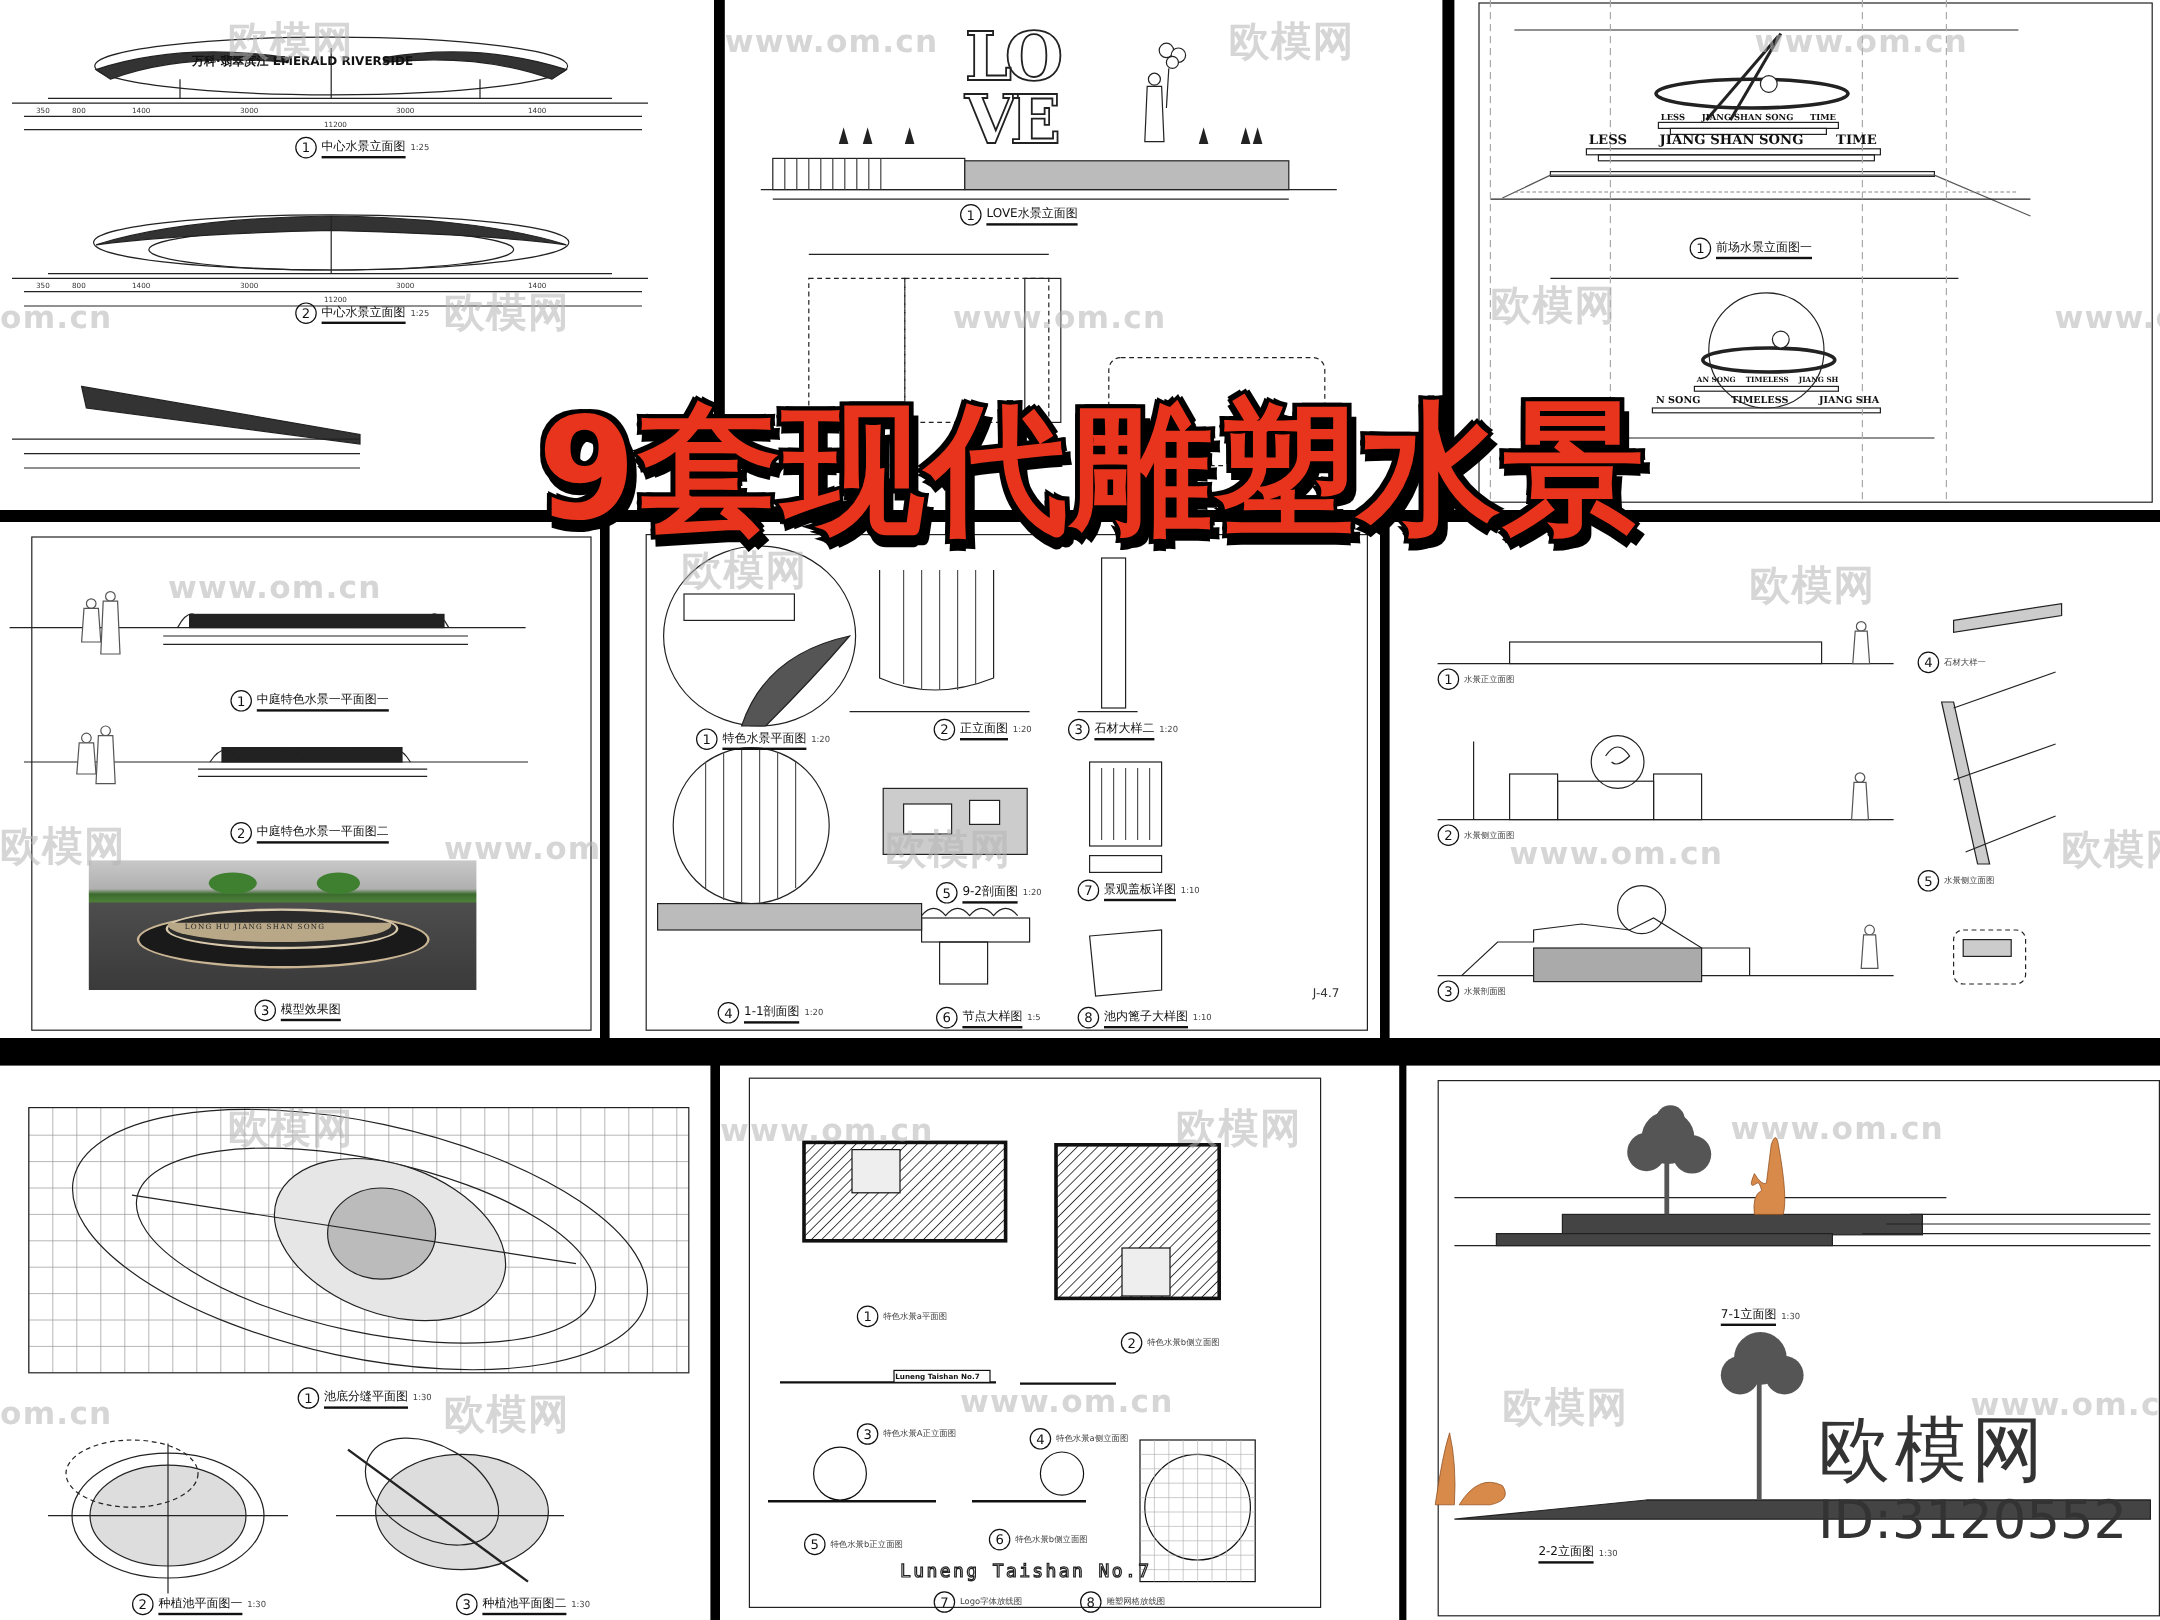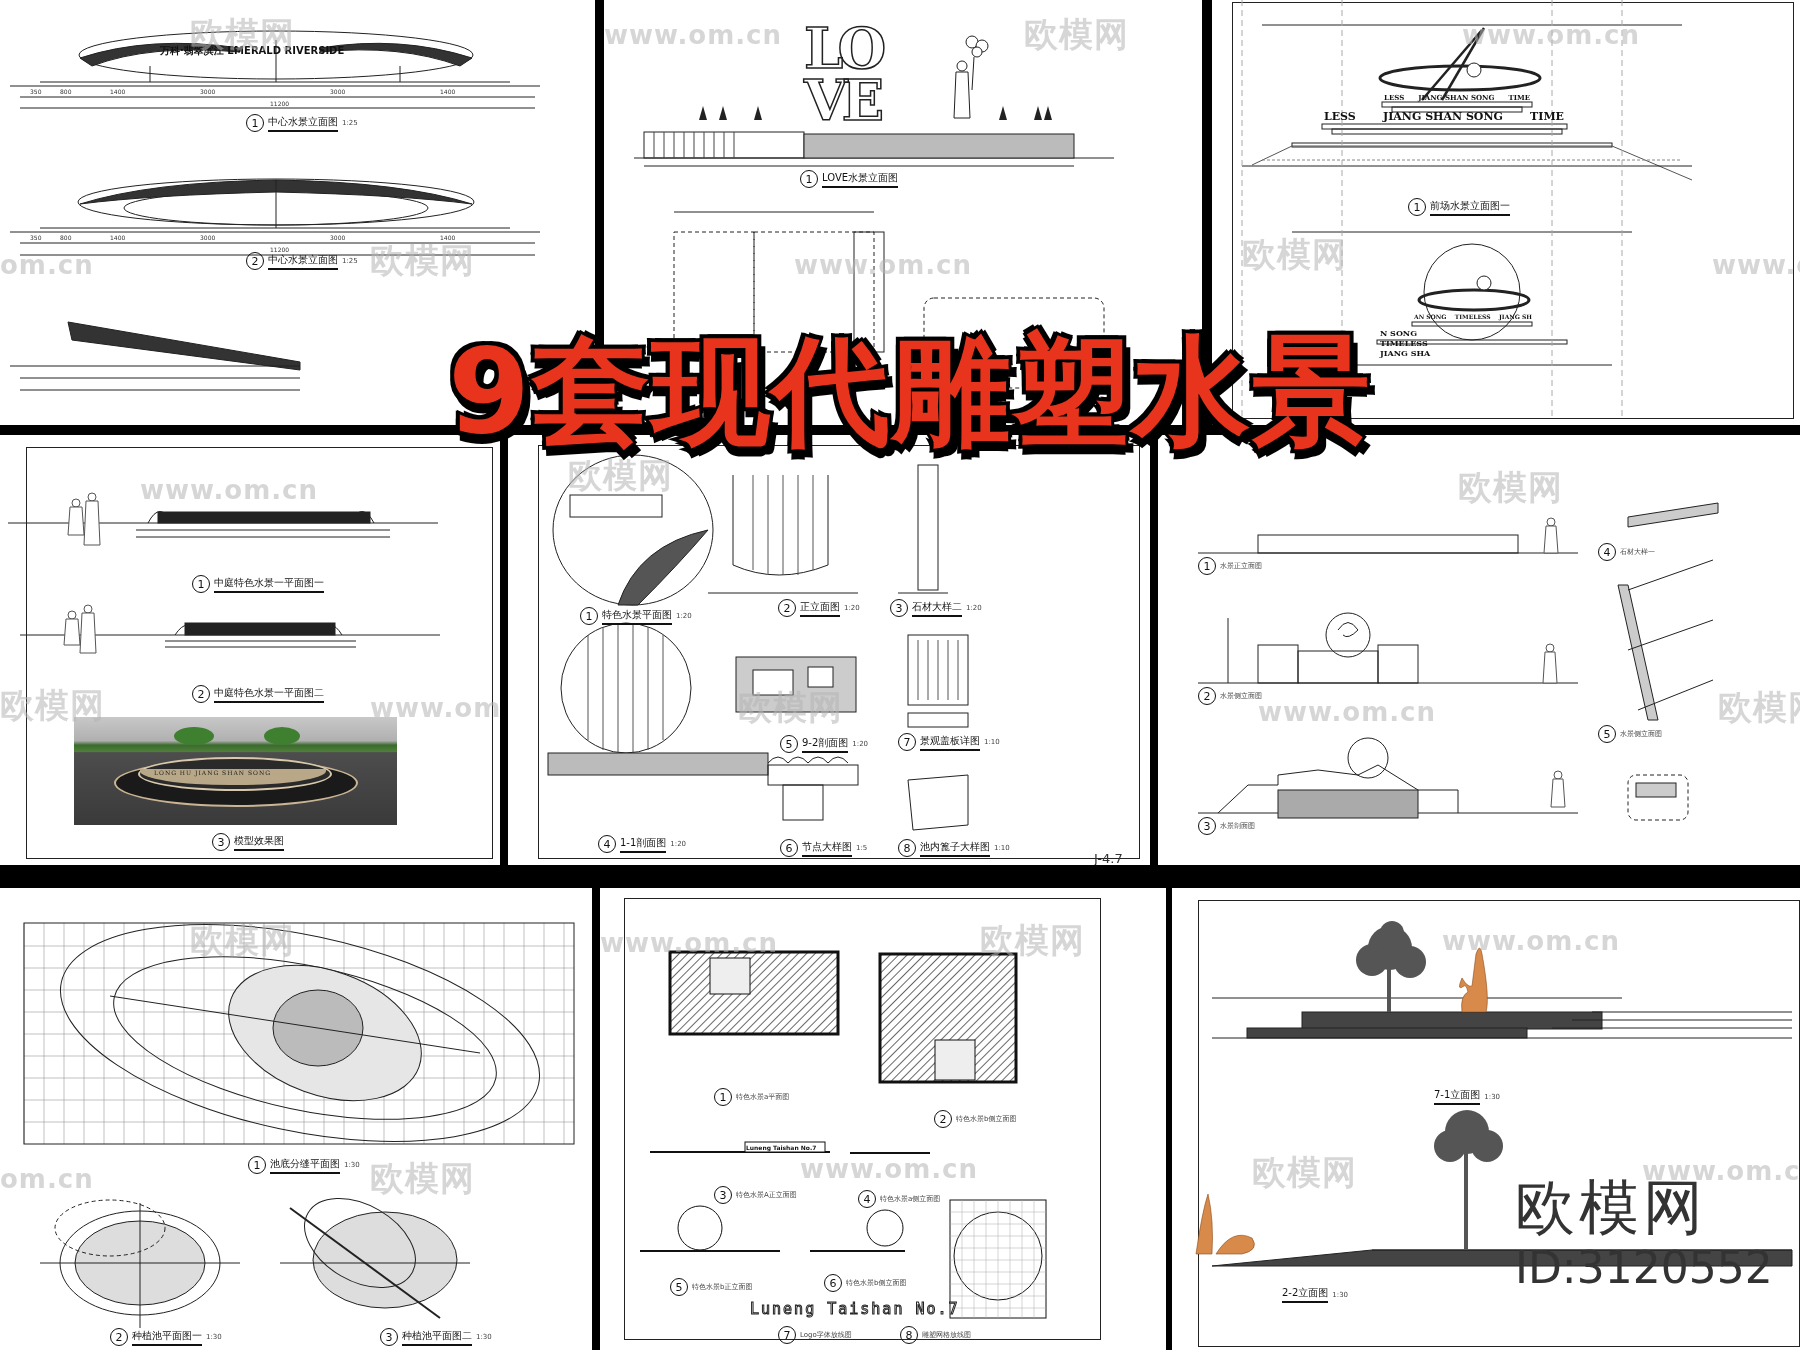--- a/index.html
+++ b/index.html
@@ -183,21 +183,21 @@
   <div style="position:absolute;left:112px;top:110px;width:240px;display:flex;justify-content:space-between;">
     <span class="lbl" style="position:static;font-size:11px;">LESS</span>
     <span class="lbl" style="position:static;font-size:11px;">JIANG SHAN SONG</span>
     <span class="lbl" style="position:static;font-size:11px;">TIME</span>
   </div>
   <div style="position:absolute;left:202px;top:313px;width:118px;display:flex;justify-content:space-between;">
     <span class="lbl" style="position:static;font-size:6px;">AN SONG</span>
     <span class="lbl" style="position:static;font-size:6px;">TIMELESS</span>
     <span class="lbl" style="position:static;font-size:6px;">JIANG SH</span>
   </div>
-  <div style="position:absolute;left:168px;top:328px;width:186px;display:flex;justify-content:space-between;flex-direction:column;">
+  <div style="position:absolute;left:168px;top:328px;width:186px;display:flex;justify-content:space-between;">
     <span class="lbl" style="position:static;font-size:8px;">N SONG</span>
     <span class="lbl" style="position:static;font-size:8px;">TIMELESS</span>
     <span class="lbl" style="position:static;font-size:8px;">JIANG SHA</span>
   </div>
   <div class="cap" style="left:196px;top:198px;">
     <span class="num">1</span>
     <span class="t">前场水景立面图一</span>
   </div>
   <div class="wm wm-site" style="left:250px;top:20px;">www.om.cn</div>
   <div class="wm wm-brand" style="left:30px;top:232px;">欧模网</div>
@@ -344,21 +344,21 @@
   <div class="cap" style="left:390px;top:298px;">
     <span class="num">7</span>
     <span class="t">景观盖板详图</span>
     <span class="s">1:10</span>
   </div>
   <div class="cap" style="left:390px;top:404px;">
     <span class="num">8</span>
     <span class="t">池内篦子大样图</span>
     <span class="s">1:10</span>
   </div>
-  <div style="position:absolute;left:586px;top:416px;font-size:13px;color:#333;">J-4.7</div>
+  <div style="position:absolute;left:586px;top:388px;font-size:10px;color:#333;">J-4.7</div>
   <div class="wm wm-brand" style="left:60px;top:18px;">欧模网</div>
   <div class="wm wm-brand" style="left:230px;top:250px;">欧模网</div>
 </div>
 
 <div class="panel" style="left:1158px;top:435px;width:642px;height:430px;">
   <svg width="642" height="430">
     <g stroke="#222" fill="none" stroke-width="1">
       <line x1="40" y1="118" x2="420" y2="118"></line>
       <rect x="100" y="100" width="260" height="18"></rect>
       <line x1="40" y1="248" x2="420" y2="248"></line>

